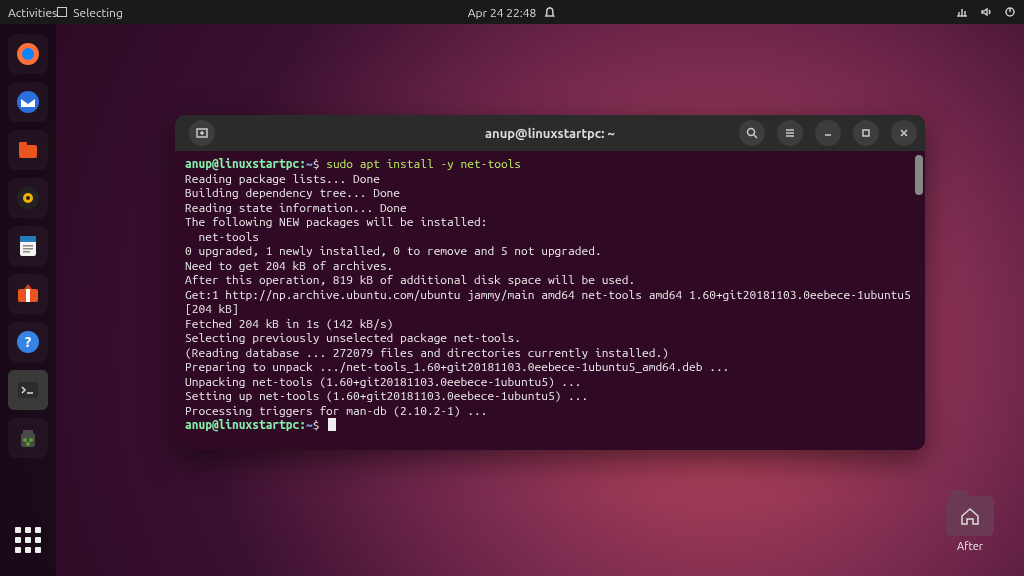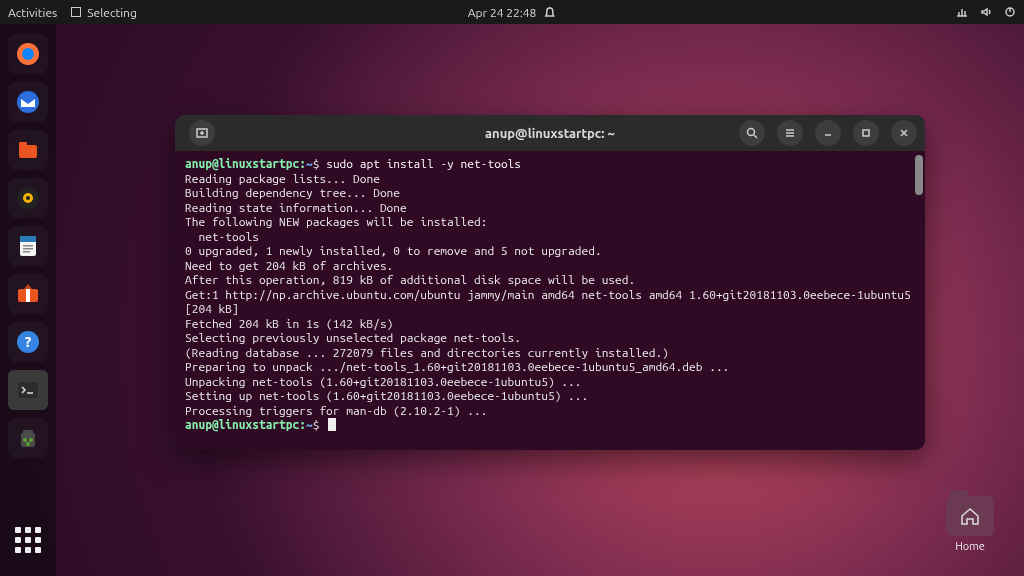--- a/index.html
+++ b/index.html
@@ -8,21 +8,21 @@
     font-family: "Ubuntu", "Segoe UI", sans-serif;
     background: radial-gradient(circle at 70% 60%, #c84b5e 0%, #7a2b4f 35%, #3a1030 65%, #2a0a22 100%);
     overflow: hidden; position: relative;
   }
   
   .topbar {
     position: absolute; top:0; left:0; right:0; height:24px;
     background:#1a1a1a; color:#ddd; font-size:12px;
     display:flex; align-items:center; padding:0 8px;
   }
-  .topbar .tb-left{display:flex;align-items:flex-start;gap:14px;}
+  .topbar .tb-left{display:flex;align-items:flex-start;}
   .topbar .tb-center{position:absolute;left:50%;transform:translateX(-50%);display:flex;align-items:center;gap:8px;}
   .topbar .tb-right{margin-left:auto;display:flex;align-items:center;gap:12px;}
   .topbar .app-indicator{display:flex;align-items:center;gap:6px;}
   .sq{width:10px;height:10px;border:1px solid #ccc;display:inline-block;}
 
   
   .dock{position:absolute;top:24px;left:0;bottom:0;width:56px;background:rgba(20,10,20,0.75);
         display:flex;flex-direction:column;align-items:center;padding-top:10px;gap:8px;}
   .dock-item{width:40px;height:40px;border-radius:8px;display:flex;align-items:center;justify-content:center;
              background:rgba(255,255,255,0.04);}
@@ -45,21 +45,21 @@
                  position:relative;}
   .term-titlebar .tb-btn{width:26px;height:26px;border-radius:50%;background:#3d3d3d;display:flex;align-items:center;justify-content:center;margin-left:6px;}
   .term-titlebar .tb-btn svg{width:12px;height:12px;}
   .term-titlebar .left-btns{display:flex;gap:6px;}
   .term-titlebar .title{position:absolute;left:50%;transform:translateX(-50%);font-size:13px;font-weight:600;}
   .term-titlebar .right-btns{margin-left:auto;display:flex;gap:6px;}
   .term-body{flex:1;background:#300a24;padding:6px 10px;font-family:"Ubuntu Mono","Courier New",monospace;
              font-size:12px;line-height:14.5px;color:#eee;overflow:hidden;white-space:pre-wrap;word-break:break-all;}
   .prompt-user{color:#86efac;font-weight:bold;}
   .prompt-path{color:#6aa0e0;font-weight:bold;}
-  .cmd{color:#ffffff;}
+  .cmd{color:#bef264;}
   .cursor{display:inline-block;width:8px;height:13px;background:#eee;vertical-align:text-bottom;margin-left:2px;}
   .term-scrollbar{position:absolute;right:2px;top:40px;width:8px;height:40px;background:#888;border-radius:4px;}
 
   
   .ic{stroke:#ccc;stroke-width:1.5;fill:none;}
 </style>
 </head>
 <body>
 
 <div class="topbar">
@@ -167,21 +167,21 @@
   </div>
   <div style="height:8px"></div>
 </div>
 
 <div class="home-folder">
   <div class="folder">
     <svg width="20" height="18">
         <path d="M10 2L2 9v8h5v-5h6v5h5V9z" fill="none" stroke="#ddd" stroke-width="1.5"></path>
       </svg>
   </div>
-  <span>Home</span>
+  <span>After</span>
 </div>
 
 <div class="terminal">
   <div class="term-titlebar">
     <div class="left-btns">
       <div class="tb-btn">
         <svg viewBox="0 0 12 12">
             <rect x="1" y="2" width="10" height="8" class="ic"></rect>
             <path d="M4 6h4M6 4v4" class="ic"></path>
           </svg>

